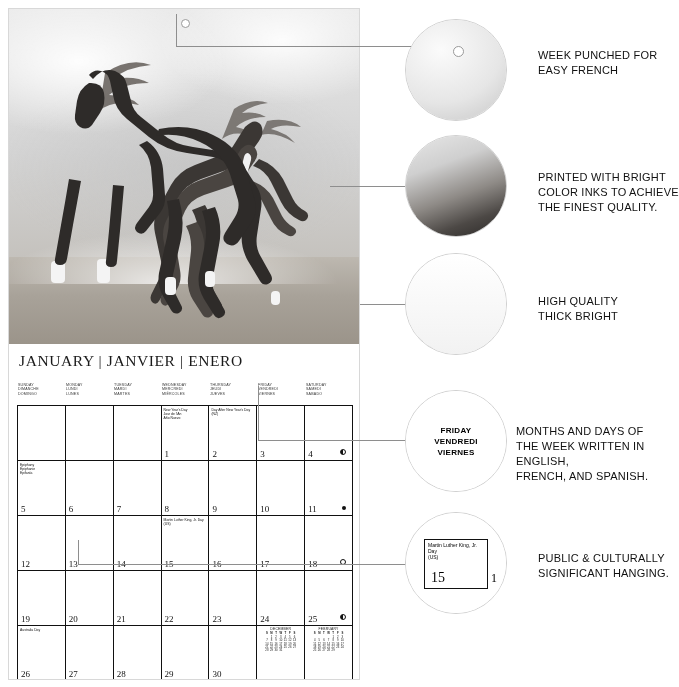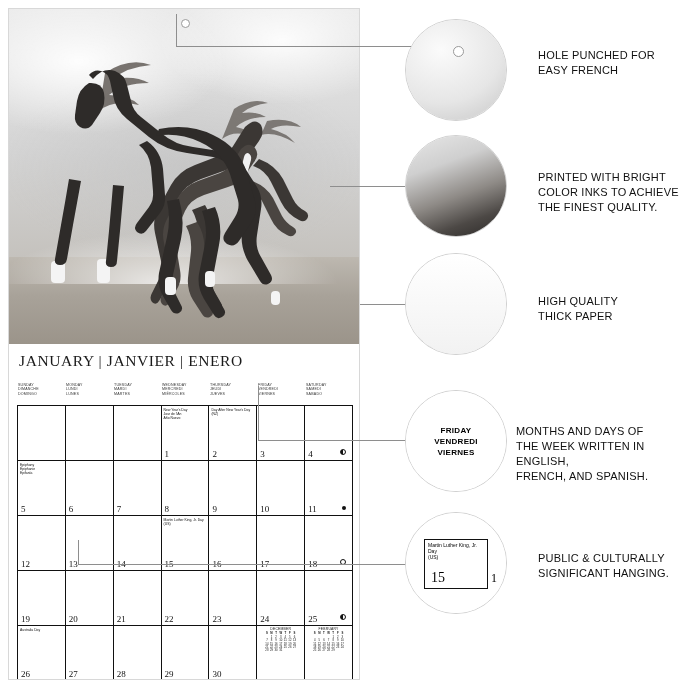--- a/index.html
+++ b/index.html
@@ -607,21 +607,21 @@
     </div>
   </div>
 
   <div class="leader-v" style="left:176px; top:14px; height:32px;"></div>
   <div class="leader" style="left:176px; top:46px; width:236px;"></div>
   <div class="bubble b1" style="left:405px; top:19px; width:102px; height:102px;">
     <div class="b1-bg"></div>
     <div class="b1-hole"></div>
   </div>
   <div class="cap" style="left:538px; top:48px; width:140px;">
-    <div>HOLE PUNCHED FOR</div>
+    <div>WEEK PUNCHED FOR</div>
     <div>EASY FRENCH</div>
   </div>
 
   <div class="leader" style="left:330px; top:186px; width:80px;"></div>
   <div class="bubble b2" style="left:405px; top:135px; width:102px; height:102px;">
     <div class="b2-bg"></div>
     <svg width="102" height="102" viewBox="0 0 102 102">
       <path d="M10 72 q18 -22 40 -28 q22 -6 44 -2 l0 40 q-40 12 -84 6 z" fill="#3a3734" opacity="0.75"></path>
       <path d="M30 56 q24 -16 52 -14 q-26 8 -44 22 z" fill="#6f6a66" opacity="0.8"></path>
     </svg>
@@ -637,21 +637,21 @@
     <div class="b3-bg"></div>
     <svg width="102" height="102" viewBox="0 0 102 102">
       <path d="M24 96 q4 -52 44 -76" stroke="#c9c9c9" stroke-width="5" fill="none"></path>
       <path d="M34 98 q4 -52 44 -76" stroke="#dedede" stroke-width="5" fill="none"></path>
       <path d="M44 100 q4 -52 44 -76" stroke="#ededed" stroke-width="5" fill="none"></path>
       <path d="M14 94 q4 -50 44 -74" stroke="#b9b9b9" stroke-width="4" fill="none"></path>
     </svg>
   </div>
   <div class="cap" style="left:538px; top:294px; width:140px;">
     <div>HIGH QUALITY</div>
-    <div>THICK PAPER</div>
+    <div>THICK BRIGHT</div>
   </div>
 
   <div class="leader-v" style="left:258px; top:386px; height:54px;"></div>
   <div class="leader" style="left:258px; top:440px; width:152px;"></div>
   <div class="bubble b4" style="left:405px; top:390px; width:102px; height:102px;">
     <div class="b4-inner">
       <div class="b4-line">FRIDAY</div>
       <div class="b4-line">VENDREDI</div>
       <div class="b4-line">VIERNES</div>
     </div>

